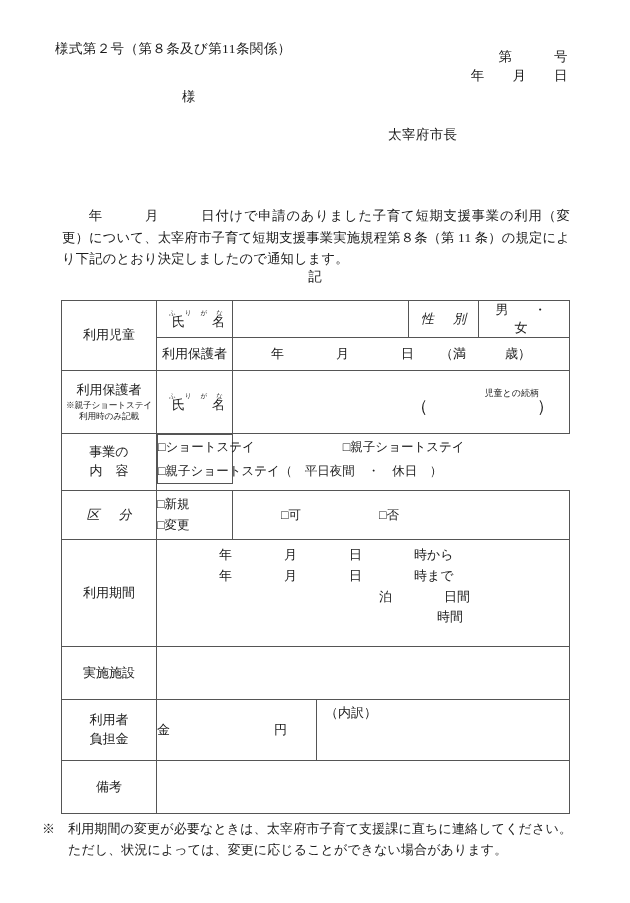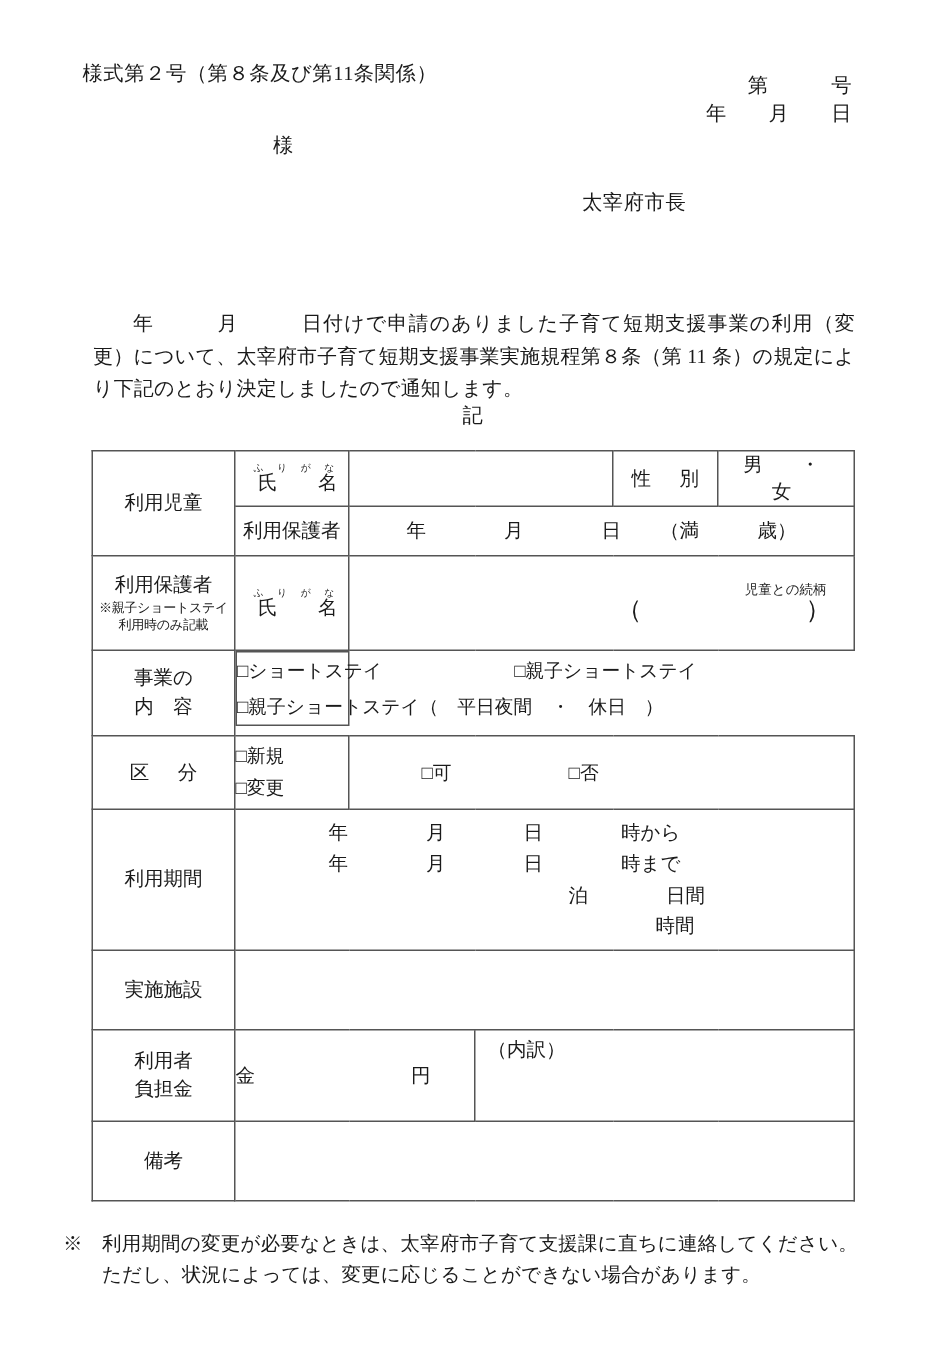--- a/index.html
+++ b/index.html
@@ -113,20 +113,21 @@
     vertical-align: middle;
     background: #fff;
   }
   .lbl {
     text-align: center;
     line-height: 1.45;
   }
   .lbl-wide {
     letter-spacing: 3px;
     text-indent: 3px;
+    font-style: italic;
   }
   .note-small {
     font-size: 8.7px;
     line-height: 1.3;
     letter-spacing: -0.2px;
     display: block;
     margin-top: 0;
     text-align: center;
   }
   .cell-pad {
@@ -165,21 +166,21 @@
   }
 
   .relation-box {
     text-align: right;
     padding-right: 14px;
     line-height: 1.15;
   }
   .relation-box .rel-lbl {
     display: block;
     font-size: 9px;
-    margin-right: 4px;
+    margin-right: 16px;
     margin-bottom: -1px;
   }
   .relation-box .rel-paren {
     display: block;
     font-size: 17px;
     letter-spacing: 1px;
   }
 
   .chk-line {
     display: block;
@@ -296,21 +297,21 @@
           <span class="chk">□新規</span><br>
           <span class="chk">□変更</span>
         </td>
         <td colspan="4" class="cell-pad">
           <span style="display:inline-block;width:48px"></span><span class="chk">□可</span><span style="display:inline-block;width:78px"></span><span class="chk">□否</span>
         </td>
       </tr>
 
       <tr>
         <td class="lbl" style="height:84px">利用期間</td>
-        <td colspan="5" style="padding:5px 0 5px 0;vertical-align:top">
+        <td colspan="5" style="padding:5px 0 18px 0;vertical-align:top">
           <span class="dateline" style="padding-left:62px">年　　　　月　　　　日　　　　時から</span>
           <span class="dateline" style="padding-left:62px">年　　　　月　　　　日　　　　時まで</span>
           <span class="dateline" style="padding-left:222px">泊　　　　日間</span>
           <span class="dateline" style="padding-left:280px">時間</span>
         </td>
       </tr>
 
       <tr>
         <td class="lbl" style="height:52px">実施施設</td>
         <td colspan="5" class="cell-pad"></td>

